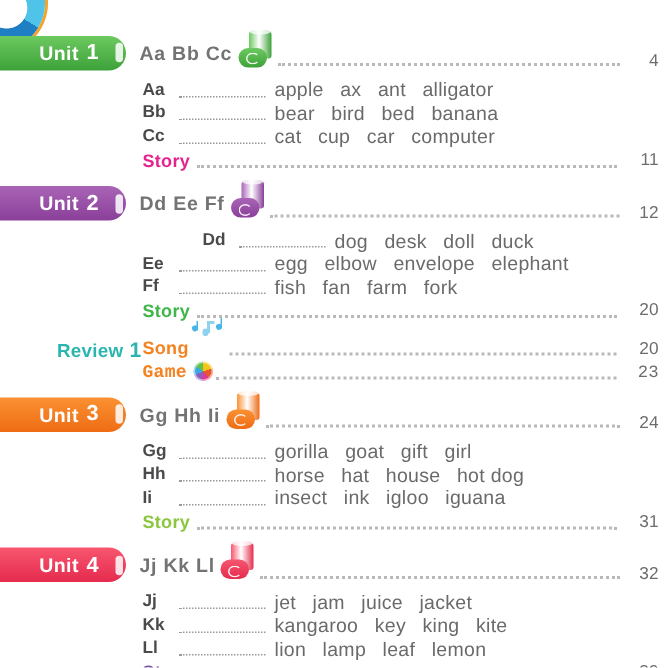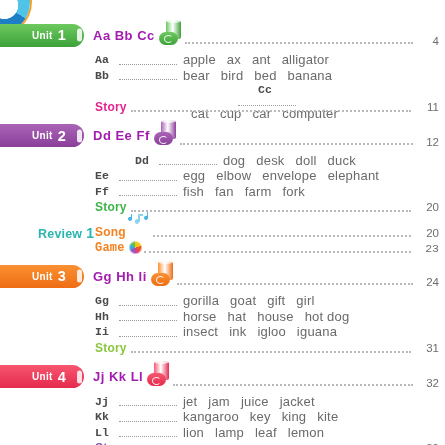--- a/index.html
+++ b/index.html
@@ -27,28 +27,28 @@
   .unit-row{position:absolute;left:0;height:26px;display:flex;align-items:center;}
   .unit-tab{
     position:relative;height:23px;min-width:118px;
     display:flex;align-items:center;justify-content:flex-end;
     padding:0 18px 0 10px;
     border-radius:0 14px 14px 0;
     color:#fff;font-weight:bold;font-size:12.5px;letter-spacing:.3px;
     box-sizing:border-box;
     margin-left:-34px;
   }
-  .unit-tab .u-word{font-size:10px;}
+  .unit-tab .u-word{font-size:13px;}
   .unit-tab .u-num{font-size:14.5px;margin-left:5px;}
   .unit-tab:after{
     content:"";position:absolute;right:2px;top:50%;transform:translateY(-50%);
     width:5px;height:13px;border-radius:3px;background:rgba(255,255,255,.85);
   }
   .unit-letters{
-    margin-left:9px;font-weight:bold;font-size:13px;color:#a21caf;
+    margin-left:9px;font-weight:bold;font-size:13px;color:#737373;
     letter-spacing:.5px;white-space:nowrap;
   }
   .scroll-icon{position:relative;width:24px;height:23px;margin-left:4px;flex:0 0 auto;}
   .scroll-icon .tube{
     position:absolute;left:7px;top:-4px;width:15px;height:19px;border-radius:3px 3px 2px 2px;
   }
   .scroll-icon .tube:before{
     content:"";position:absolute;left:0;top:-2px;width:15px;height:5px;border-radius:50%;
     background:rgba(255,255,255,.75);
   }
@@ -64,21 +64,21 @@
     border-bottom:2px dotted #b9b9bb;
     margin-left:2px;
   }
   .unit-page{
     width:26px;text-align:right;font-size:11.5px;color:#6d6d70;
     align-self:flex-end;margin-bottom:1px;padding-right:6px;
   }
 
   
   .word-row{position:absolute;left:95px;right:0;height:15.5px;display:flex;align-items:center;}
-  .wr-letter{font-weight:bold;font-size:11.5px;color:#4a4a4c;width:24px;flex:0 0 auto;font-family:Liberation Mono, monospace;}
+  .wr-letter{font-weight:bold;font-size:11.5px;color:#4a4a4c;width:24px;flex:0 0 auto;}
   .wr-dots{
     width:58px;flex:0 0 auto;height:9px;border-bottom:1.6px dotted #9a9a9c;margin-right:6px;
   }
   .wr-words{font-size:13px;color:#6a6a6d;letter-spacing:.2px;white-space:nowrap;}
   .wr-words span{margin-right:11px;}
 
   
   .story-row{position:absolute;left:95px;right:0;height:16px;display:flex;align-items:center;}
   .story-label{font-weight:bold;font-size:12px;letter-spacing:.2px;}
   .story-line{flex:1;height:10px;border-bottom:2px dotted #b9b9bb;margin:0 2px 2px 4px;}
@@ -132,21 +132,21 @@
       <div class="word-row" style="top: 52px;">
         <span class="wr-letter">Aa</span>
         <span class="wr-dots"></span>
         <span class="wr-words"><span>apple</span><span>ax</span><span>ant</span><span>alligator</span></span>
       </div>
       <div class="word-row" style="top: 67.5px;">
         <span class="wr-letter">Bb</span>
         <span class="wr-dots"></span>
         <span class="wr-words"><span>bear</span><span>bird</span><span>bed</span><span>banana</span></span>
       </div>
-      <div class="word-row" style="top: 83px; flex-direction: column;">
+      <div class="word-row" style="top: 83px;">
         <span class="wr-letter">Cc</span>
         <span class="wr-dots"></span>
         <span class="wr-words"><span>cat</span><span>cup</span><span>car</span><span>computer</span></span>
       </div>
       <div class="story-row" style="top: 98.5px;">
         <span class="story-label" style="color: rgb(229, 35, 143);">Story</span>
         <span class="story-line"></span>
         <span class="story-page">11</span>
       </div>
       <div class="unit-row" style="top: 122.5px; width: 445px;">

